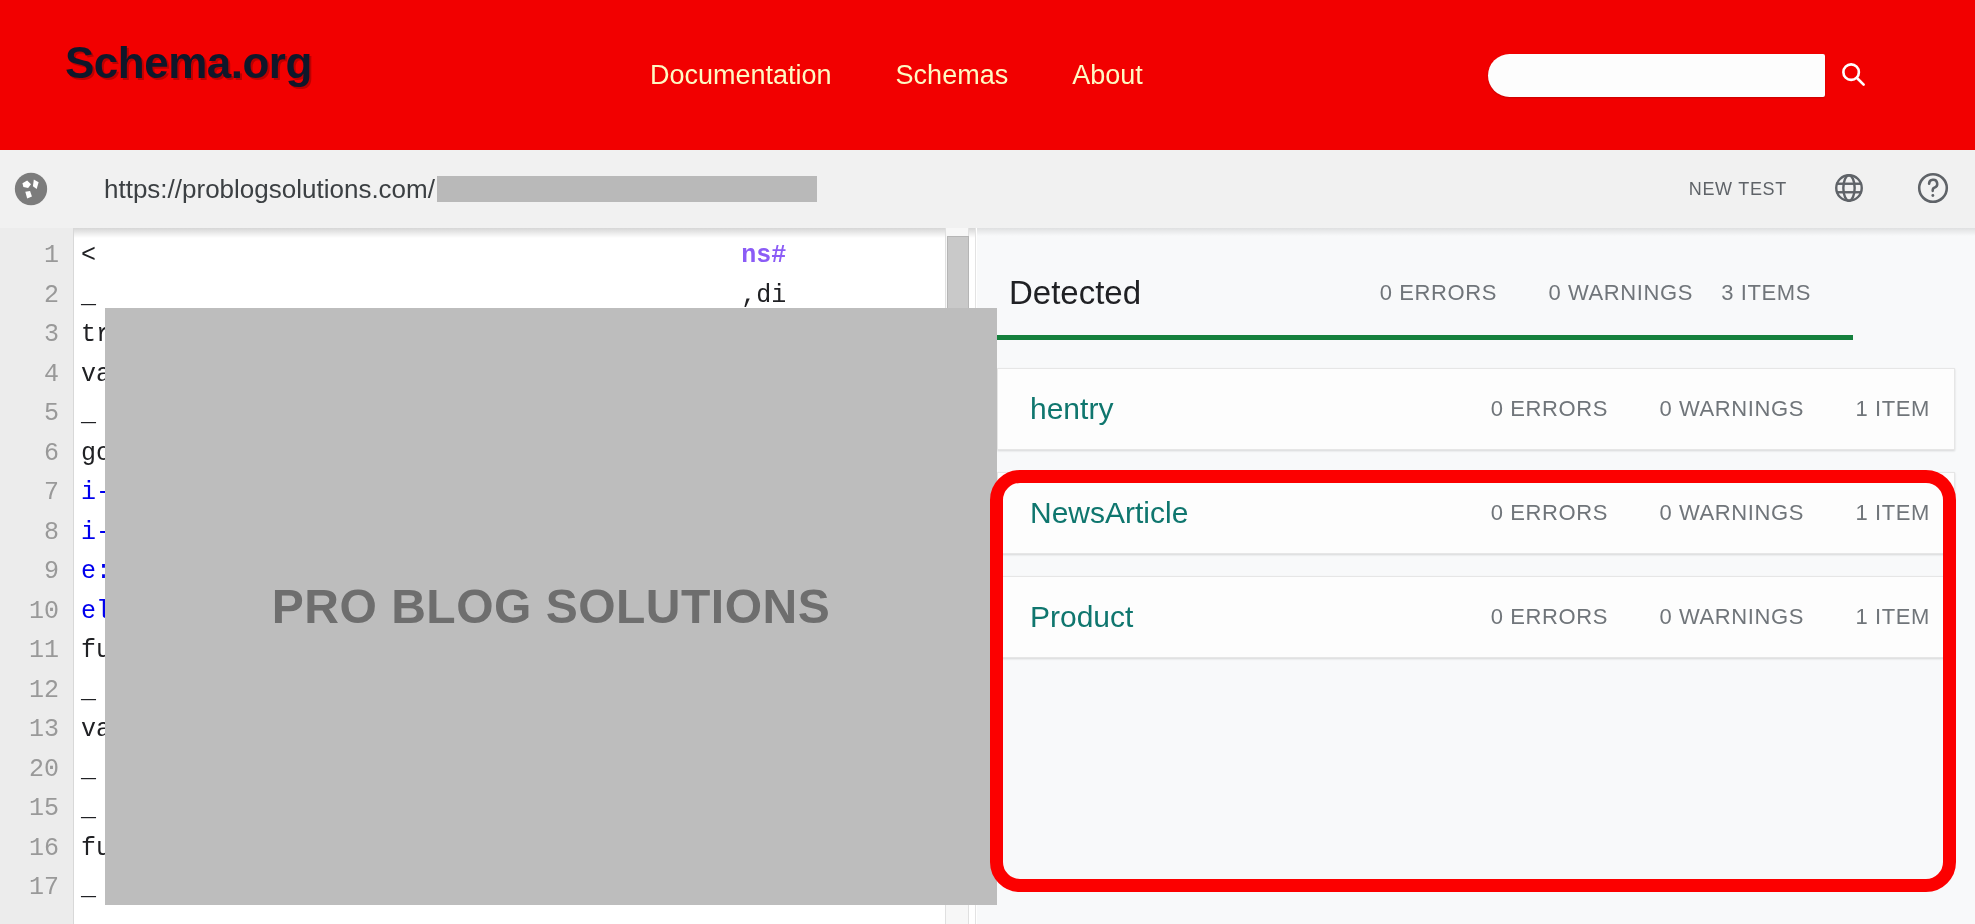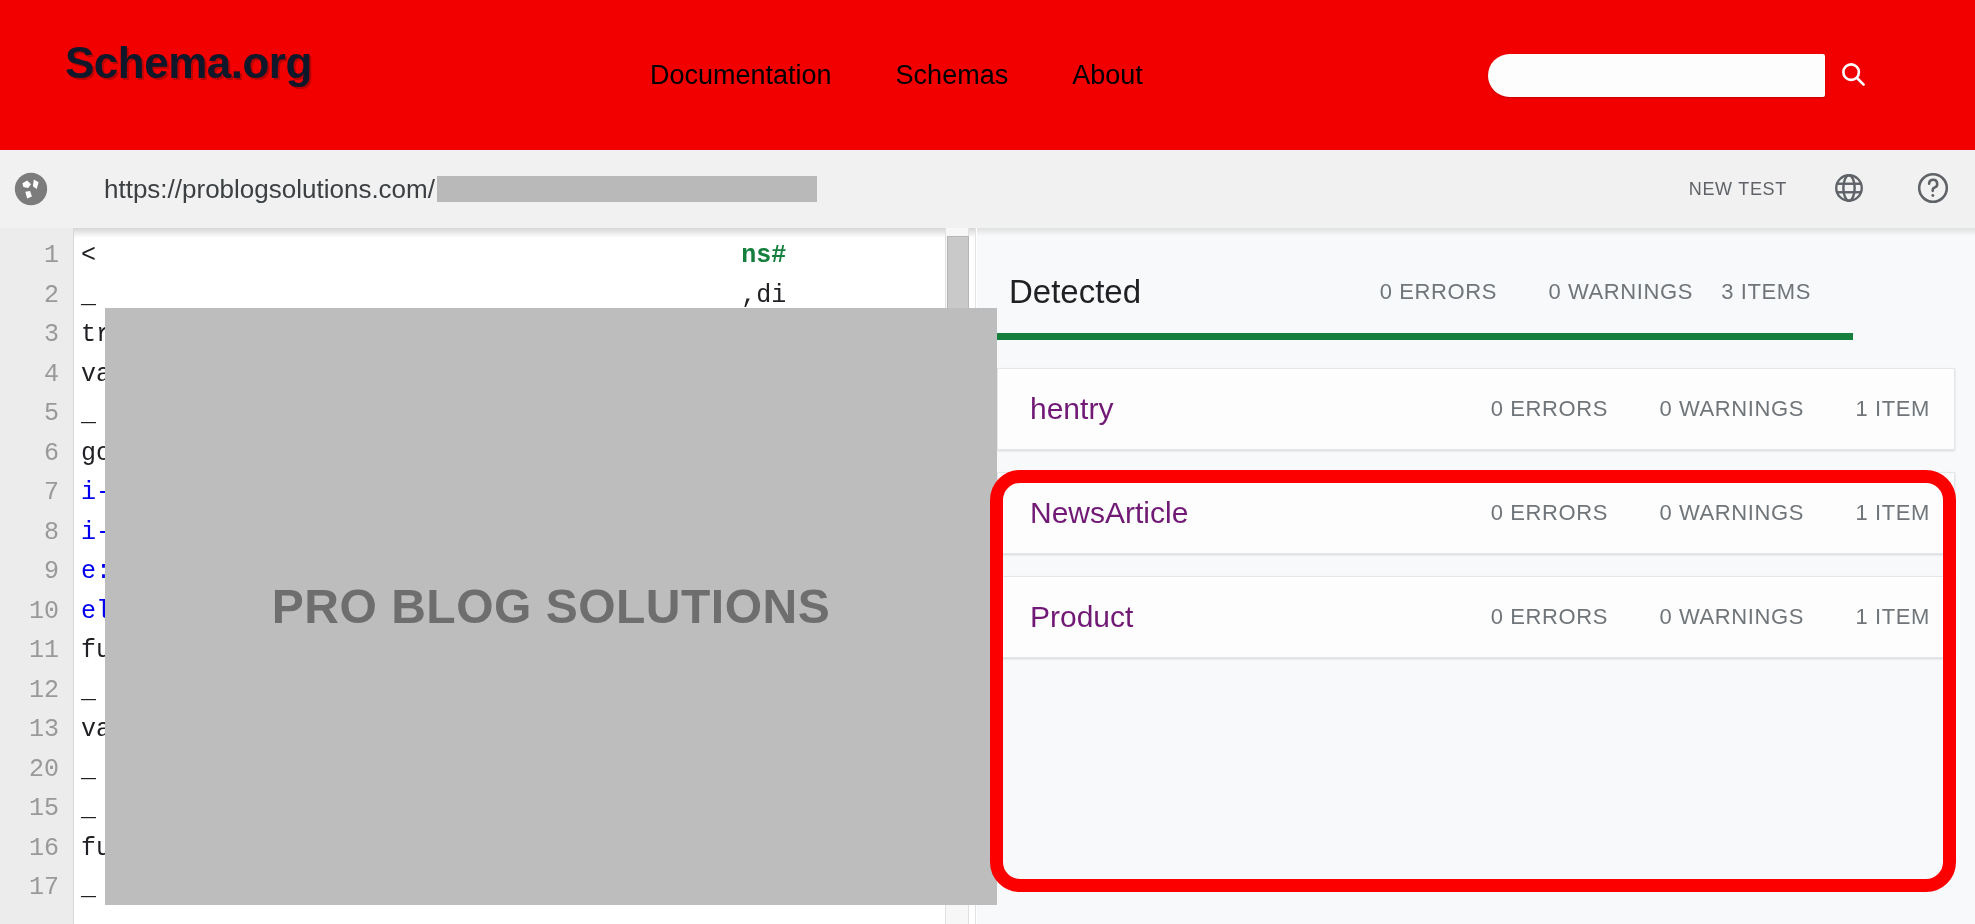--- a/index.html
+++ b/index.html
@@ -40,21 +40,21 @@
 
   .schema-nav {
     position: absolute;
     left: 650px; top: 60px;
     display: flex;
     align-items: center;
     gap: 64px;
   }
   .schema-nav a {
     font-size: 27px;
-    color: #000000;
+    color: #fef9c3;
     text-decoration: none;
     font-family: "Liberation Sans", sans-serif;
     white-space: nowrap;
   }
 
   .schema-search-wrap {
     position: absolute;
     left: 1488px; top: 54px;
     display: flex;
     align-items: center;
@@ -191,21 +191,21 @@
   .code-area .cl {
     height: 39.5px;
     line-height: 39.5px;
     font-family: "Liberation Mono", monospace;
     font-size: 25px;
     color: #202124;
     white-space: pre;
     padding-left: 6px;
   }
   .tk-blue { color: #0000ee; }
-  .tk-red  { color: #15803d; font-weight: bold; }
+  .tk-red  { color: #8b5cf6; font-weight: bold; }
   .tk-green{ color: #008000; font-weight: bold; }
   .tk-ul   { color: #0000ee; text-decoration: underline; }
 
   .code-scrollbar {
     position: absolute;
     right: 6px; top: 0;
     width: 24px;
     height: 696px;
     background: #f7f7f7;
     border-left: 1px solid #e0e0e0;
@@ -256,21 +256,21 @@
     background: linear-gradient(to bottom, rgba(0,0,0,0.10), rgba(0,0,0,0));
   }
 
   .detected-header {
     position: absolute;
     left: 0; top: 22px;
     width: 876px;
     height: 90px;
     display: flex;
     align-items: center;
-    border-bottom: 7px solid #15803d;
+    border-bottom: 5px solid #15803d;
   }
   .detected-title {
     margin-left: 32px;
     font-size: 33px;
     color: #202124;
     font-family: "Liberation Sans", sans-serif;
     white-space: nowrap;
   }
   .counts {
     margin-left: auto;
@@ -300,21 +300,21 @@
     border: 1px solid #e6e6e6;
     box-shadow: 0 1px 2px rgba(0,0,0,0.14);
     height: 82px;
     display: flex;
     align-items: center;
     cursor: pointer;
   }
   .result-name {
     margin-left: 32px;
     font-size: 30px;
-    color: #701a75;
+    color: #0f766e;
     font-family: "Liberation Sans", sans-serif;
     white-space: nowrap;
   }
   .result-counts {
     margin-left: auto;
     display: flex;
     align-items: center;
     white-space: nowrap;
   }
   .result-counts .c {

